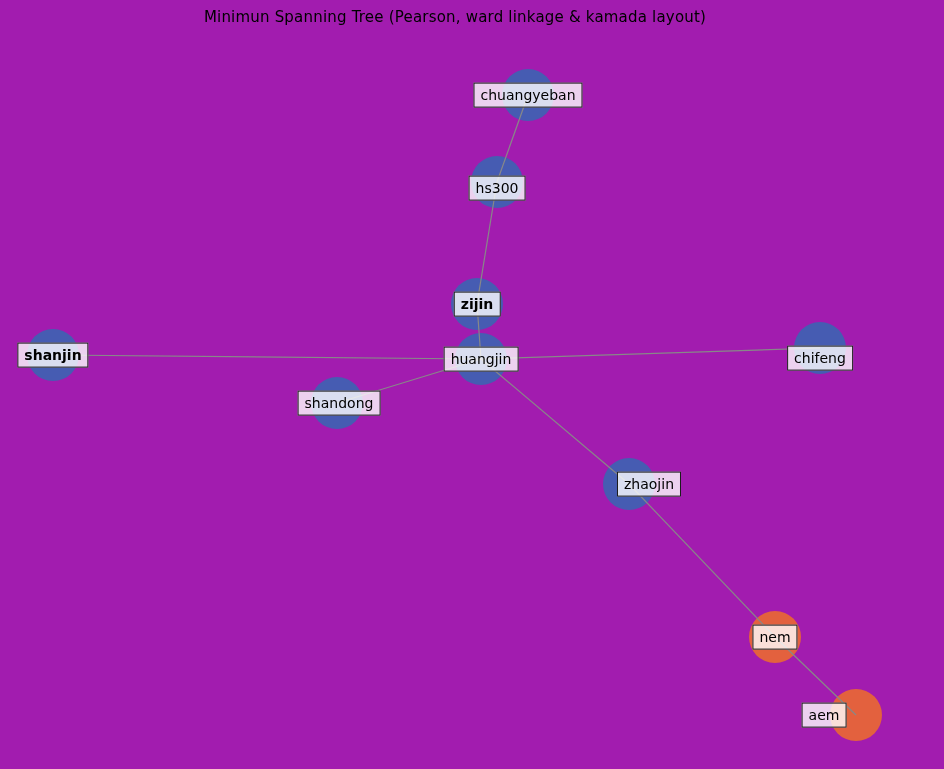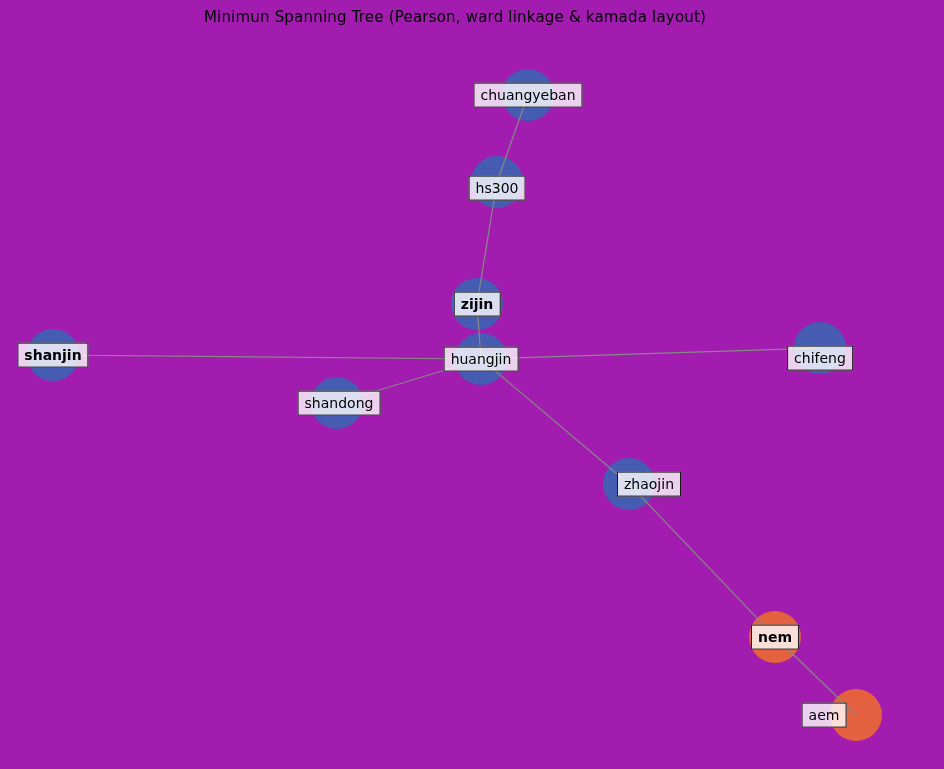--- a/index.html
+++ b/index.html
@@ -80,16 +80,16 @@
 
   <div class="labels-layer">
       <div class="node-label" style="left: 528px; top: 95px;">chuangyeban</div>
       <div class="node-label" style="left: 497px; top: 188px;">hs300</div>
       <div class="node-label" style="left: 477px; top: 304px; font-weight: bold;">zijin</div>
       <div class="node-label" style="left: 481px; top: 359px; text-align: center;">huangjin</div>
       <div class="node-label" style="left: 53px; top: 355px; font-weight: bold;">shanjin</div>
       <div class="node-label" style="left: 339px; top: 403px;">shandong</div>
       <div class="node-label" style="left: 820px; top: 348px; margin-top: 10px;">chifeng</div>
       <div class="node-label" style="left: 649px; top: 484px;">zhaojin</div>
-      <div class="node-label" style="left: 775px; top: 637px; font-weight: bold;">nem</div>
+      <div class="node-label" style="left: 775px; top: 637px;">nem</div>
       <div class="node-label" style="left: 824px; top: 715px;">aem</div>
     </div>
 </div>
 
 </body></html>

